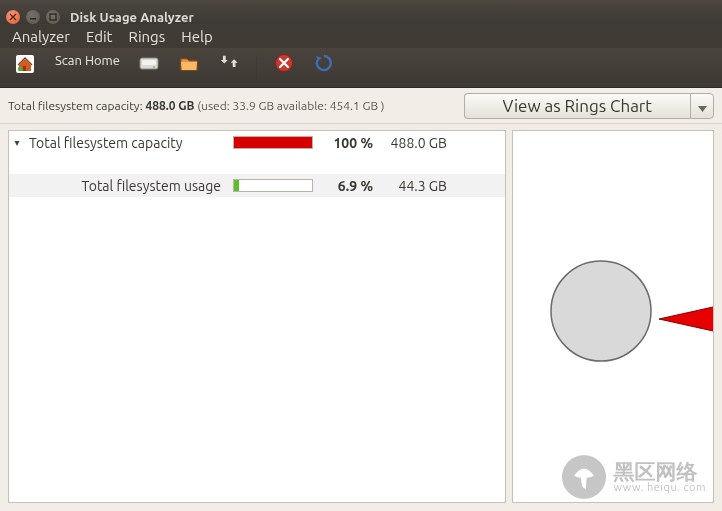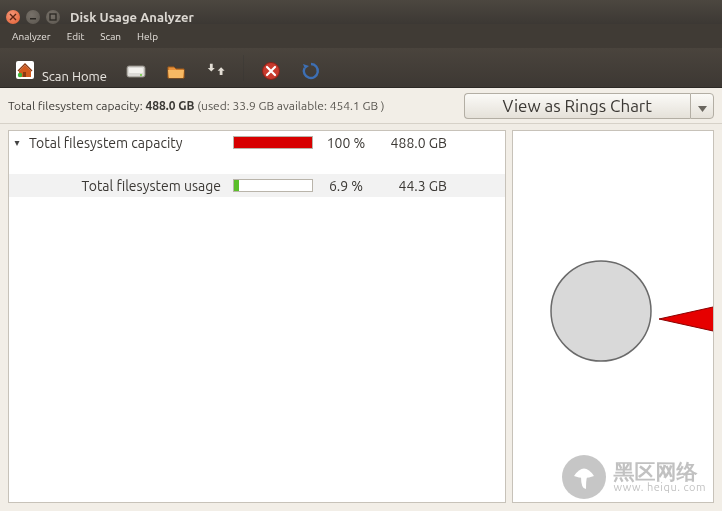--- a/index.html
+++ b/index.html
@@ -35,41 +35,41 @@
     height: 24px;
     background: #403b35;
     display: flex;
     align-items: center;
     padding: 0 4px;
     gap: 0;
   }
   .menu-item {
     color: #e6e2dd;
     padding: 3px 8px;
-    font-size: 10px;
+    font-size: 15px;
     cursor: default;
   }
   
   .toolbar {
     height: 40px;
     background: linear-gradient(to bottom, #4a443d 0%, #3d3833 100%);
     border-bottom: 1px solid #2c2925;
     display: flex;
     align-items: center;
     padding: 0 8px;
     gap: 6px;
   }
   .tbtn {
     height: 30px;
     display: flex;
-    align-items: flex-end;
+    align-items: flex-start;
     padding: 0 6px;
     border-radius: 3px;
     color: #e9e6e1;
-    gap: 6px;
+    gap: 19px;
   }
   .tbtn.icon-only { width: 34px; justify-content: center; padding:0;}
   .tb-sep {
     width: 1px; height: 26px; background: rgba(0,0,0,0.25);
     margin: 0 4px;
     border-right: 1px solid rgba(255,255,255,0.06);
   }
   
   .infobar {
     height: 36px;
@@ -131,21 +131,21 @@
   .row-bar {
     flex: 0 0 80px;
     height: 13px;
     border: 1px solid #b9b4aa;
     position: relative;
     background: #fff;
   }
   .row-bar-fill {
     position: absolute; left:0; top:0; bottom:0;
   }
-  .row-pct { flex: 0 0 54px; text-align: center; }
+  .row-pct { flex: 0 0 54px; text-align: right; font-weight: bold; }
   .row-size { flex: 0 0 72px; text-align: right; padding-right:4px;}
   
   .chart-svg { position:absolute; top:50%; left:50%; transform: translate(-50%,-56%);}
   
   .watermark {
     position: absolute;
     right: 16px; bottom: 12px;
     display: flex; align-items: center; gap: 8px;
     opacity: 0.85;
   }
@@ -176,21 +176,21 @@
     <svg width="8" height="8" viewBox="0 0 8 8">
         <rect x="1" y="1" width="6" height="6" fill="none" stroke="#2a2723" stroke-width="1.3"></rect>
       </svg>
   </div>
   <span class="title-text">Disk Usage Analyzer</span>
 </div>
 
 <div class="menubar">
   <div class="menu-item">Analyzer</div>
   <div class="menu-item">Edit</div>
-  <div class="menu-item">Scan</div>
+  <div class="menu-item">Rings</div>
   <div class="menu-item">Help</div>
 </div>
 
 <div class="toolbar">
   <div class="tbtn">
     <span>
       <svg width="22" height="22" viewBox="0 0 22 22">
         <rect x="2" y="2" width="18" height="18" rx="2" fill="#fff"></rect>
         <path d="M5 12 L11 6 L17 12 L17 18 L5 18 Z" fill="#d35b1f"></path>
         <path d="M4 12 L11 5 L18 12" fill="none" stroke="#8c3a12" stroke-width="1.4"></path>

